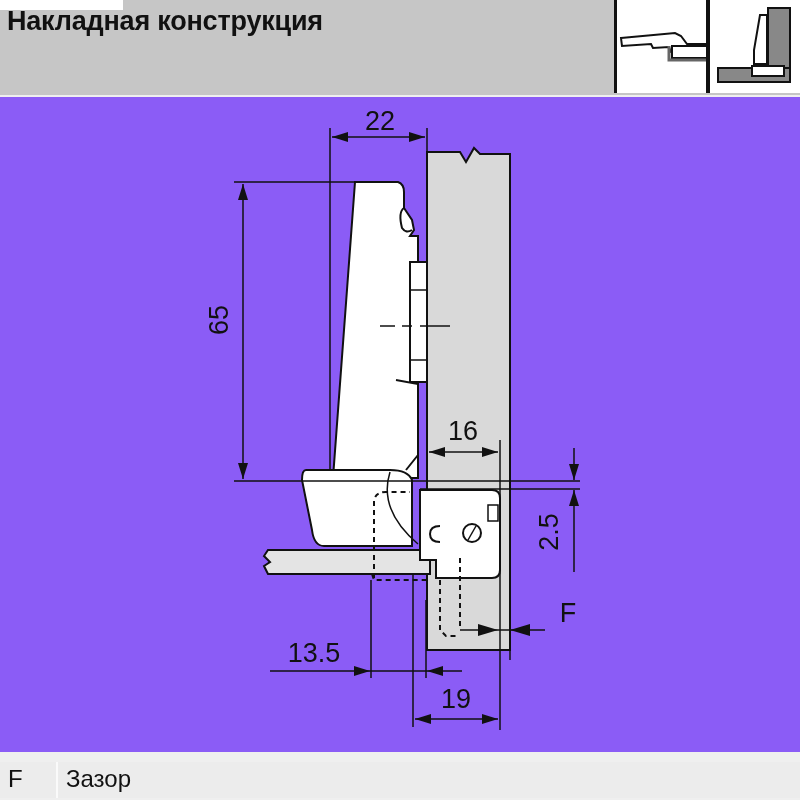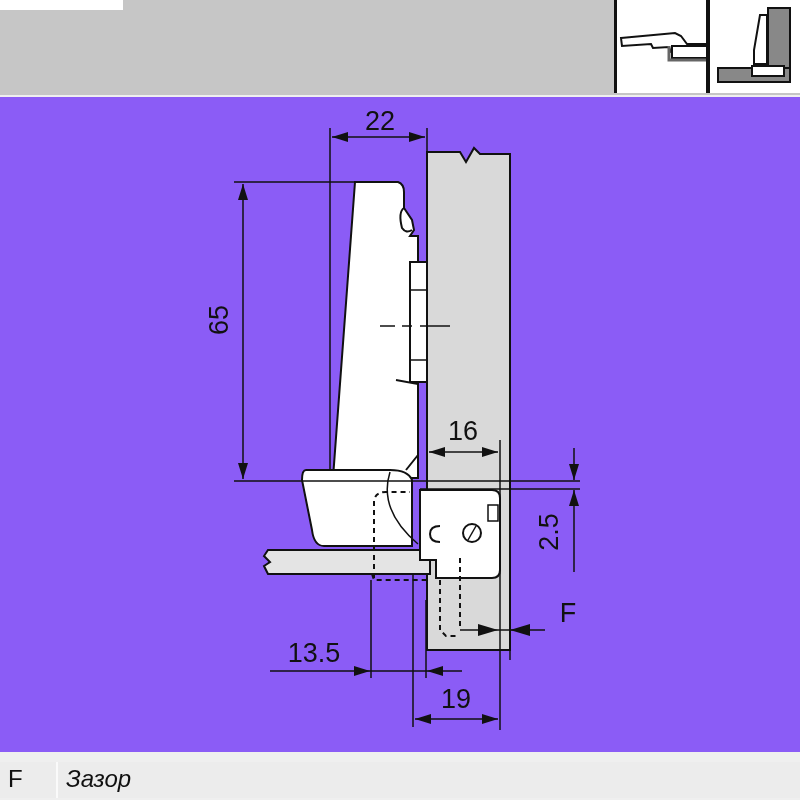--- a/index.html
+++ b/index.html
@@ -35,29 +35,30 @@
       position: absolute; left: 0; top: 762px; width: 800px; height: 36px;
       background: #ececec;
     }
     .legend-key {
       position: absolute; left: 0; top: 0; width: 58px; height: 36px;
       border-right: 2px solid #fafafa; box-sizing: border-box;
       font-size: 24px; color: #111; padding-left: 8px; line-height: 34px;
     }
     .legend-desc {
       position: absolute; left: 64px; top: 0; height: 36px;
-      font-size: 24px; color: #111; line-height: 34px; padding-left: 2px; font-style: italic;
+      font-size: 24px; color: #111; line-height: 34px; padding-left: 2px;
     }
     .dim-text { font-family: "Liberation Sans", sans-serif; font-size: 27px; fill: #111; }
   </style>
 </head>
 <body>
 
 <div class="header">
   <div class="title-white-strip"></div>
+  <div class="title">Накладная конструкция</div>
 
   <div class="thumb thumb-1">
     <svg width="89" height="93" viewBox="0 0 89 93">
       <path d="M4 38 L58 33 L64 36 L70 44 L92 44 L92 52 L54 52 L52 47 L36 48 L34 44 L5 46 Z" fill="#fff" stroke="#111" stroke-width="2"></path>
       <rect x="55" y="46" width="35" height="12" fill="#fff" stroke="#111" stroke-width="2"></rect>
       <path d="M52 46 L52 60 L90 60" fill="none" stroke="#666" stroke-width="3"></path>
     </svg>
   </div>
   <div class="thumb thumb-2">
     <svg width="90" height="93" viewBox="0 0 90 93">

